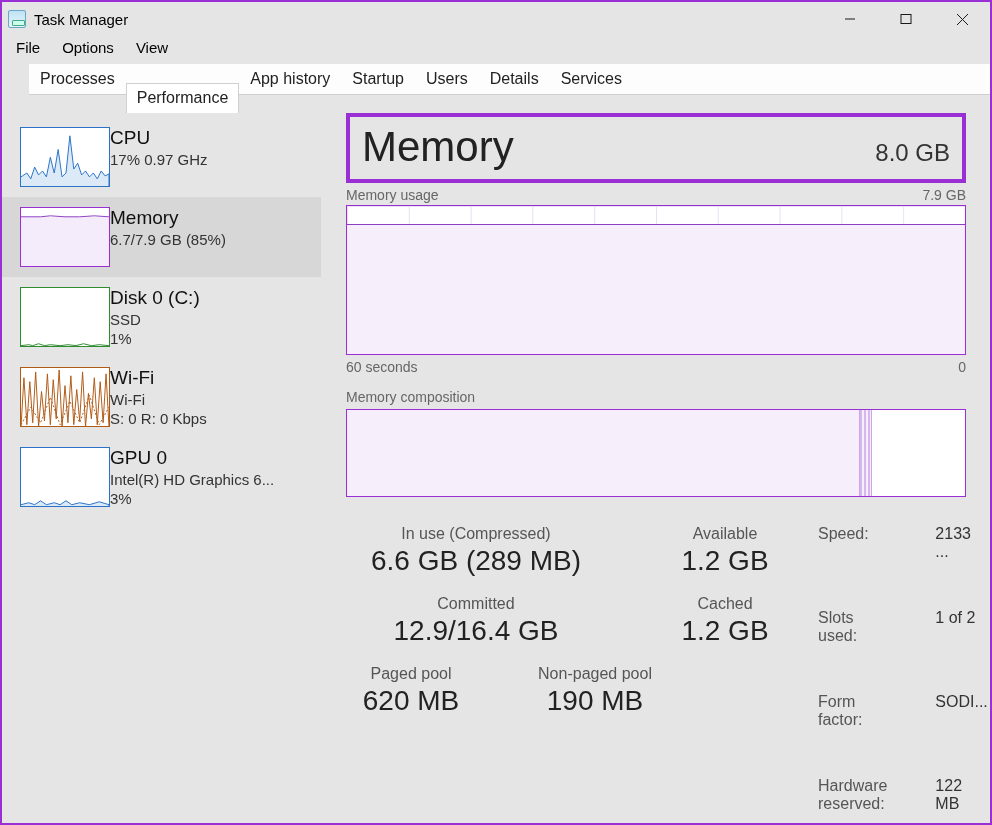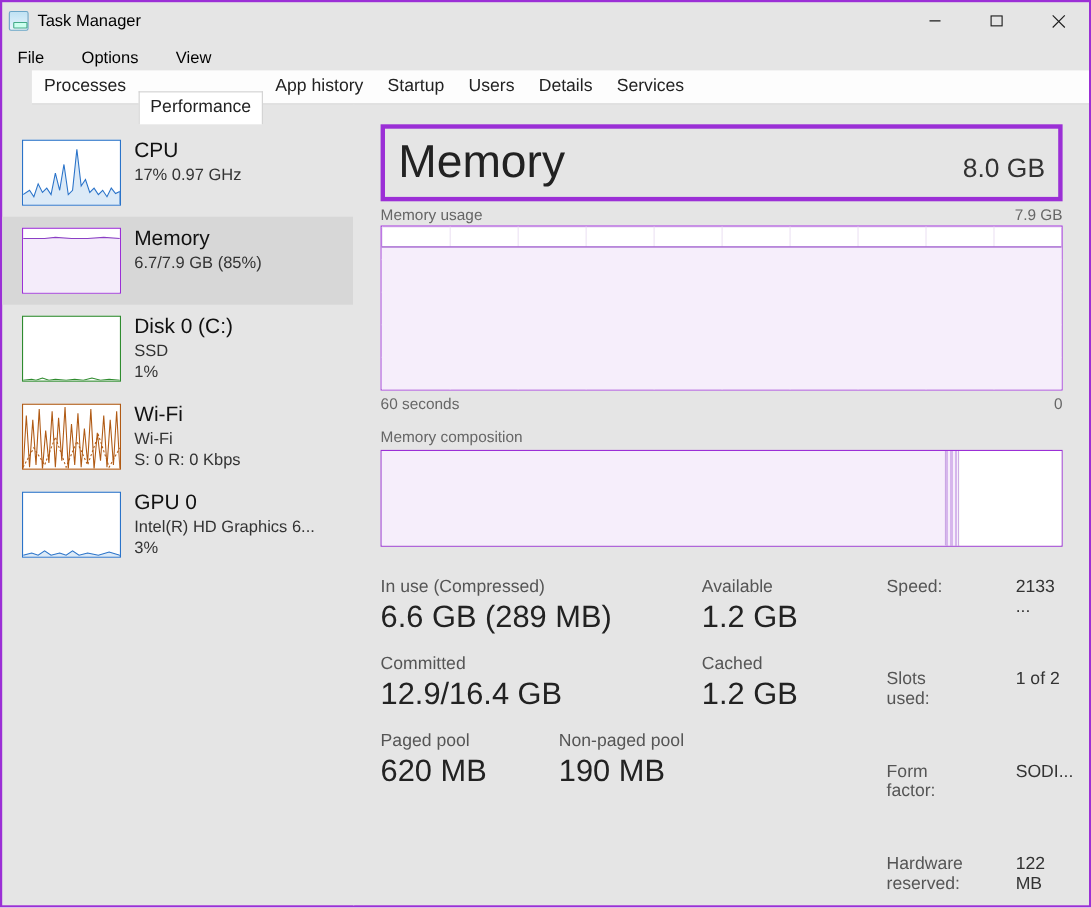--- a/index.html
+++ b/index.html
@@ -47,23 +47,23 @@
   .win-btn {
     width: 56px; height: 34px;
     display: flex; align-items: center; justify-content: center;
     font-size: 14px;
   }
   .win-btn svg { stroke: #1a1a1a; stroke-width: 1; fill: none; }
   
   .menubar {
     height: 28px;
     display: flex;
-    align-items: flex-end;
+    align-items: flex-start;
     padding: 0 4px;
-    gap: 14px;
+    gap: 2px;
     font-size: 15px;
   }
   .menubar .menu-item { padding: 3px 10px; }
   
   .tabstrip {
     display: flex;
     align-items: center;
     border-bottom: 1px solid #d0d0d0;
     background: #fdfdfd;
     padding: 0;
@@ -90,21 +90,20 @@
   }
   .sidebar {
     width: 320px;
     border-right: 1px solid #e5e5e5;
     padding-top: 22px;
     overflow: hidden;
   }
   .side-item {
     display: flex;
     padding: 10px 12px 10px 18px;
-    gap: 12px;
     align-items: flex-start;
   }
   .side-item.selected {
     background: #d7d7d7;
   }
   .side-graph {
     width: 90px; height: 60px;
     border: 1px solid #2a73c9;
     background: #fff;
     position: relative;
@@ -189,21 +188,21 @@
       repeating-linear-gradient(90deg,#d6b6ec 0 2px, #f6eefb 2px 4px);
   }
   .comp-free { flex:1; background:#fff; }
   
   .stats {
     display:flex;
     margin-top: 28px;
     gap: 18px;
   }
   .stats-left { flex:1; }
-  .stat-row { display:flex; gap:32px; margin-bottom:18px;}
+  .stat-row { display:flex; gap:44px; margin-bottom:18px;text-align:center;}
   .stat { min-width: 150px; }
   .stat .lbl { font-size:16px; color:#555; }
   .stat .val { font-size:28px; color:#222; margin-top:2px; white-space:nowrap;}
   .stat.wide { min-width: 260px; }
   .hw-table {
     font-size:16px; color:#333;
     display:grid;
     grid-template-columns: auto auto;
     column-gap: 26px;
     row-gap: 8px;

